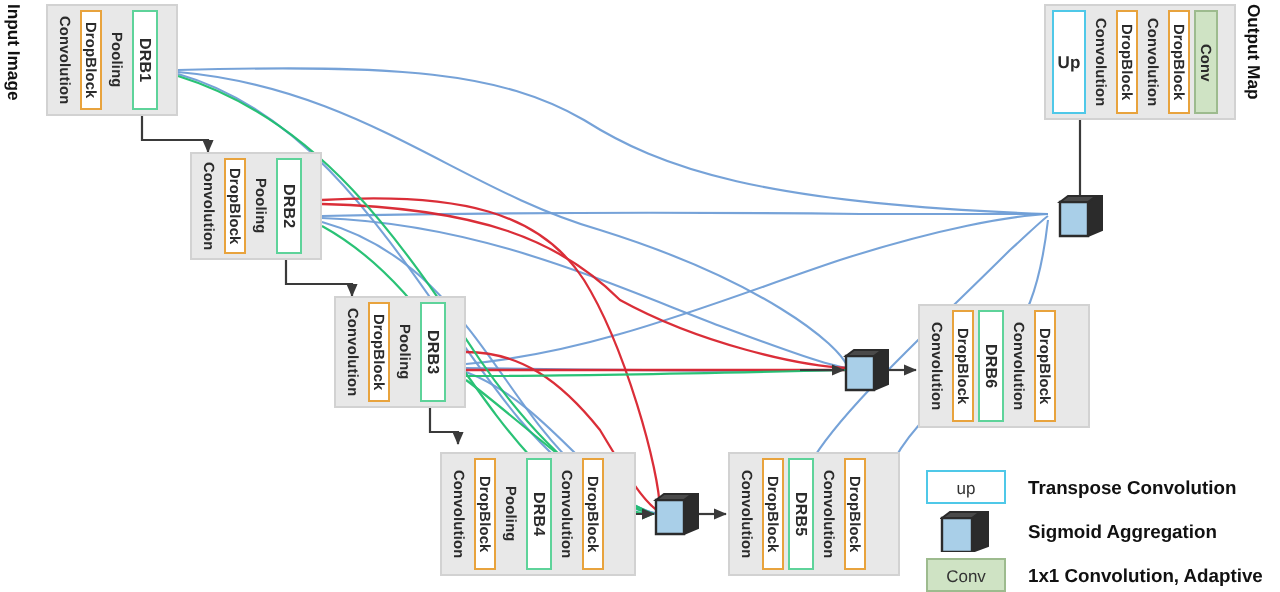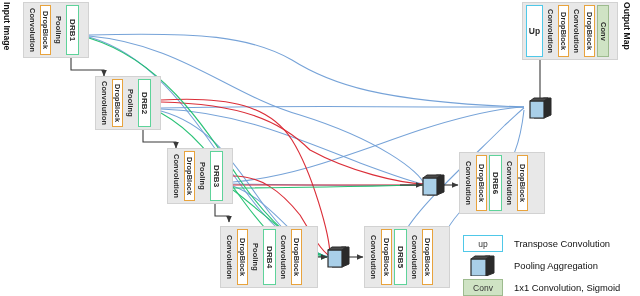--- a/index.html
+++ b/index.html
@@ -27,21 +27,21 @@
        font-size:8.6px;font-weight:700;color:#111;white-space:nowrap;}
 
   
   .legend{position:absolute;left:460px;top:233px;width:178px;}
   .leg-row{display:flex;align-items:center;height:21px;margin-bottom:1px;}
   .leg-key{width:46px;display:flex;align-items:center;justify-content:center;}
   .leg-up{width:38px;height:15px;border:1.3px solid #4fc8e8;background:#fff;
           font-size:8.5px;color:#333;display:flex;align-items:center;justify-content:center;}
   .leg-conv{width:38px;height:15px;border:1px solid #9dbb8e;background:#cfe3c4;
           font-size:8.5px;color:#333;display:flex;align-items:center;justify-content:center;}
-  .leg-txt{font-size:9.4px;font-weight:400;color:#111;margin-left:8px;white-space:nowrap;}
+  .leg-txt{font-size:9.4px;font-weight:700;color:#111;margin-left:8px;white-space:nowrap;}
 </style>
 </head>
 <body>
 
 <div id="canvas">
 
   <svg class="svg-layer" viewBox="0 0 640 296">
     <defs>
       <marker id="ah" markerWidth="7" markerHeight="7" refX="5.6" refY="3" orient="auto">
         <path d="M0,0.4 L6,3 L0,5.6 z" fill="#3a3a3a"></path>
@@ -194,24 +194,24 @@
     </div>
 
     <div class="leg-row">
       <div class="leg-key">
         <svg width="26" height="21" viewBox="0 0 26 21">
           <path d="M5,4 L16,1 L24,1 L24,18 L16,21 L5,21 z" fill="#2b2b2b" stroke="#2b2b2b" stroke-width="1"></path>
           <path d="M1,4 L16,4 L16,21 L1,21 z" fill="#a9cfe8" stroke="#2b2b2b" stroke-width="1.2"></path>
           <path d="M1,4 L5,1 L20,1 L16,4 z" fill="#4a4a4a" stroke="#2b2b2b" stroke-width="1"></path>
         </svg>
       </div>
-      <div class="leg-txt">Pooling Aggregation</div>
+      <div class="leg-txt">Sigmoid Aggregation</div>
     </div>
 
     <div class="leg-row">
       <div class="leg-key">
         <div class="leg-conv">Conv</div>
       </div>
-      <div class="leg-txt">1x1 Convolution, Sigmoid</div>
+      <div class="leg-txt">1x1 Convolution, Adaptive</div>
     </div>
   </div>
 
 </div>
 
 </body></html>

